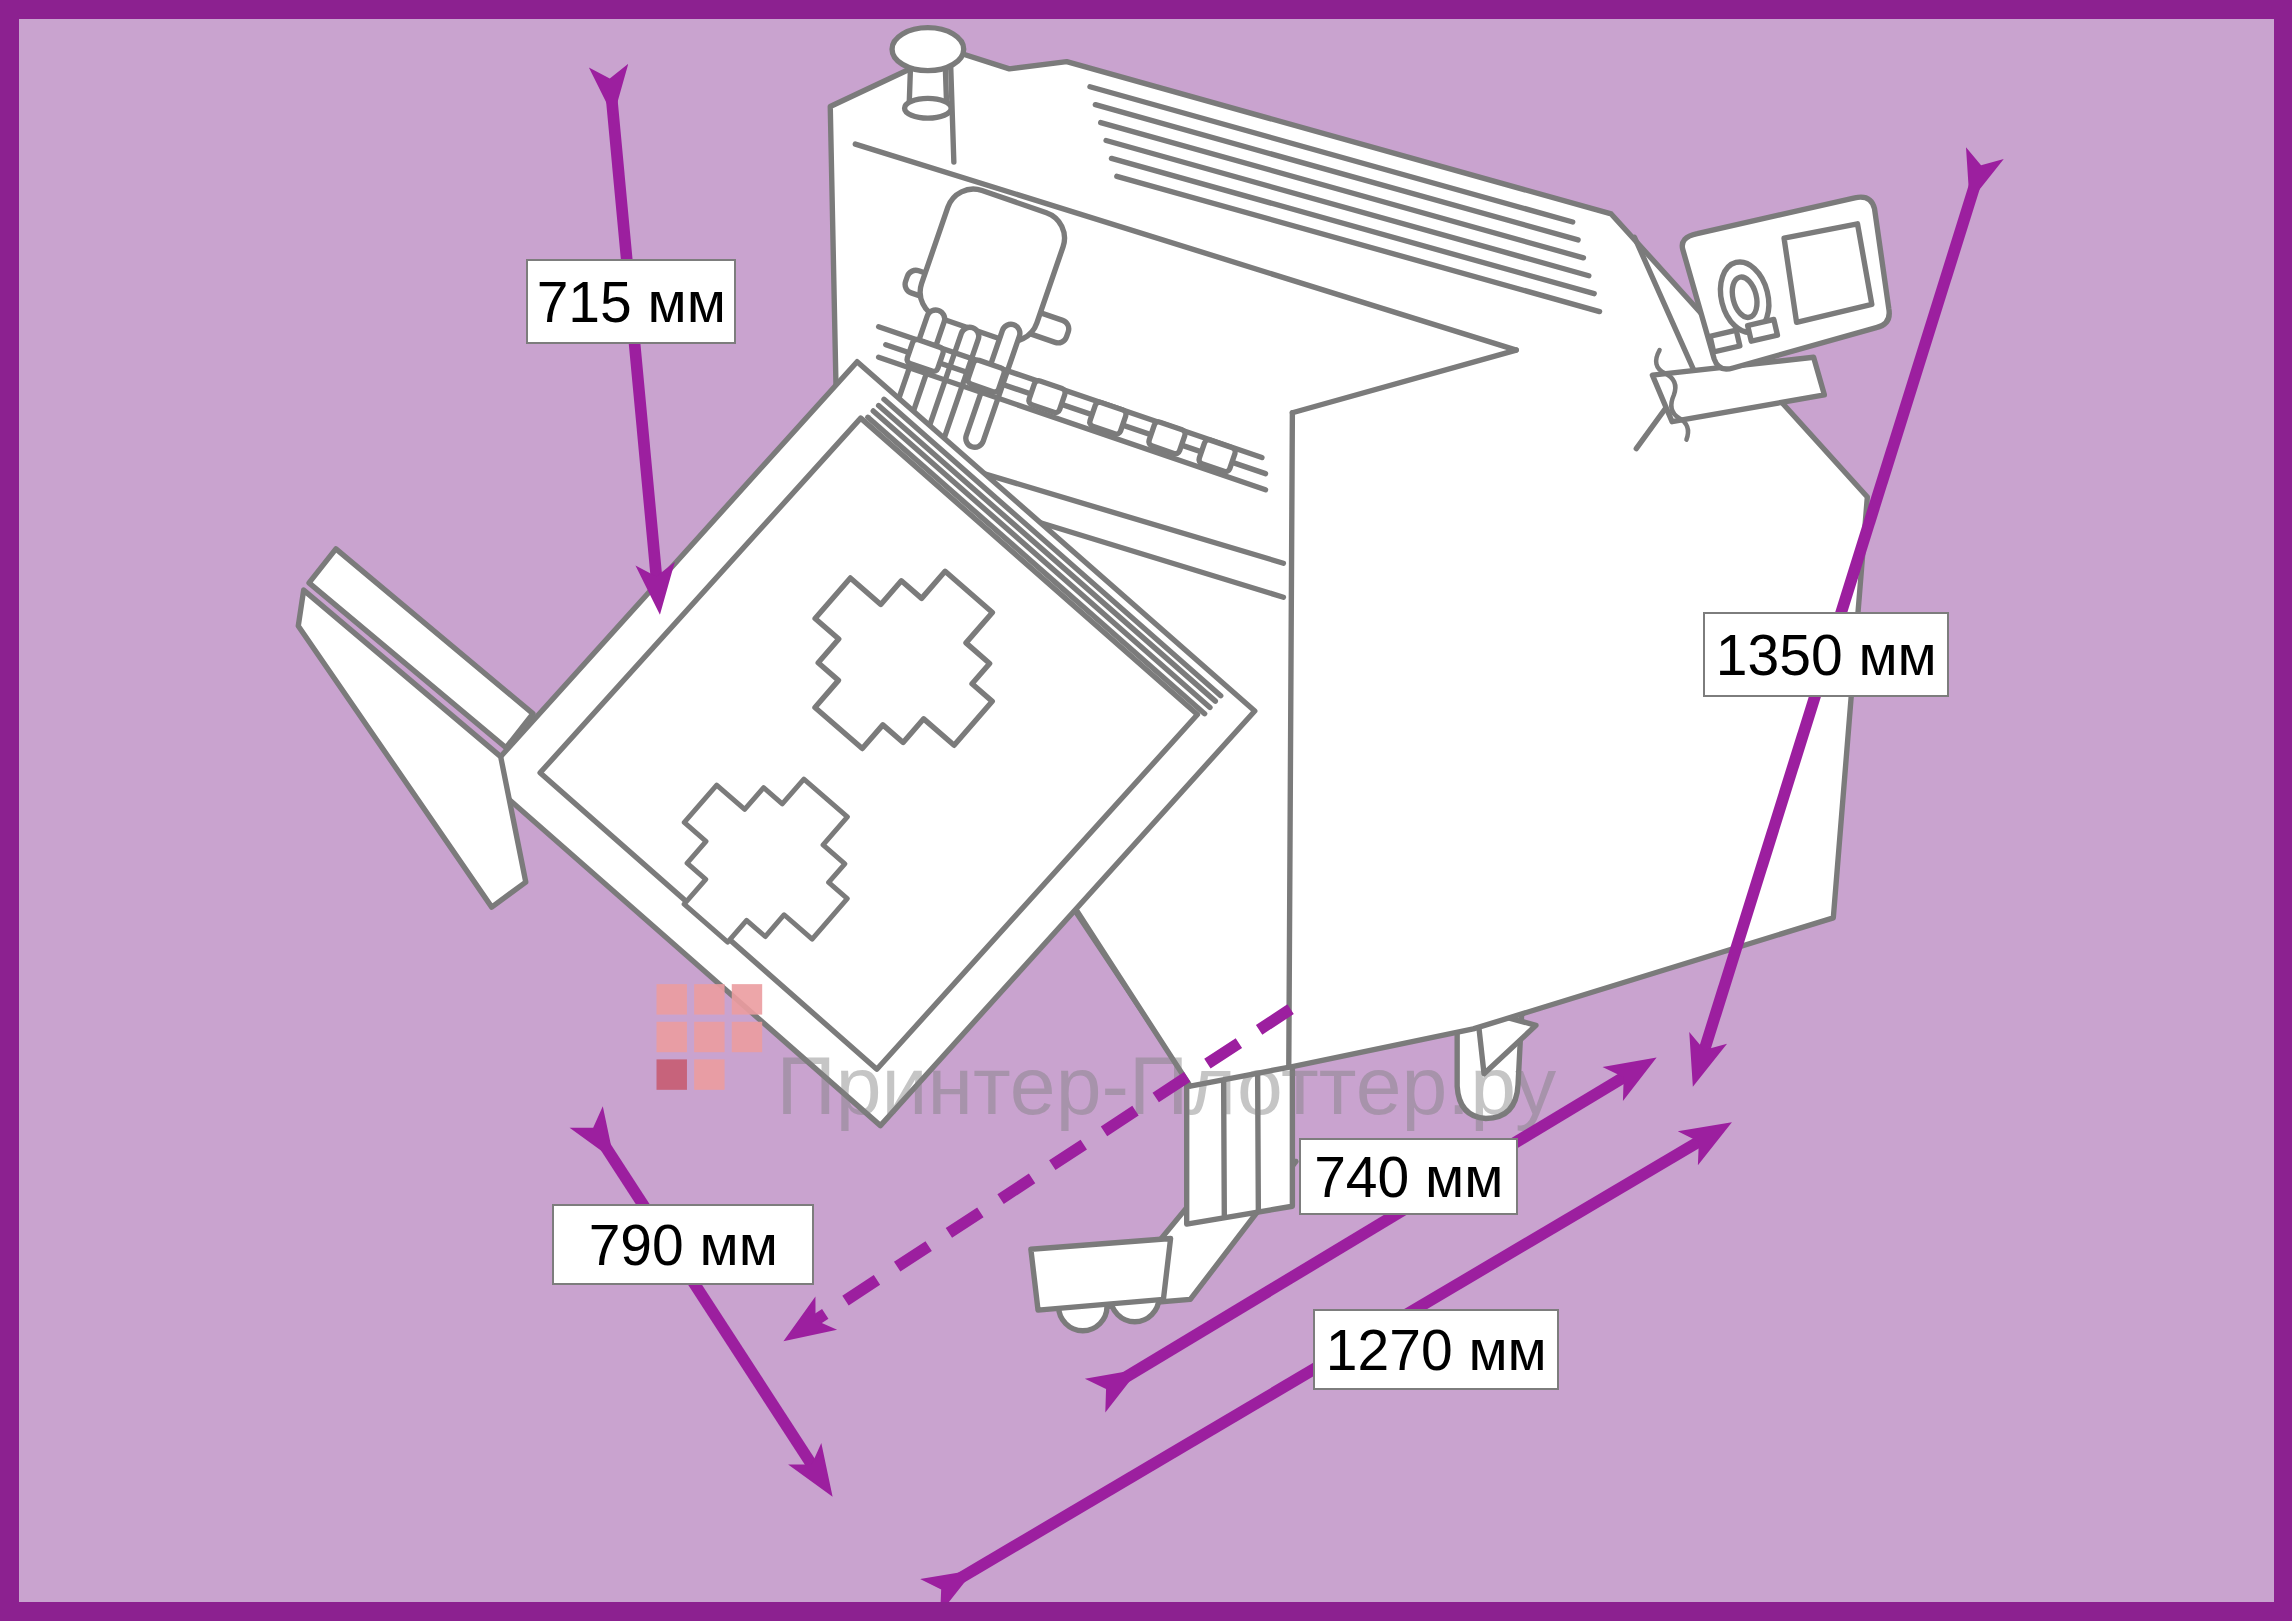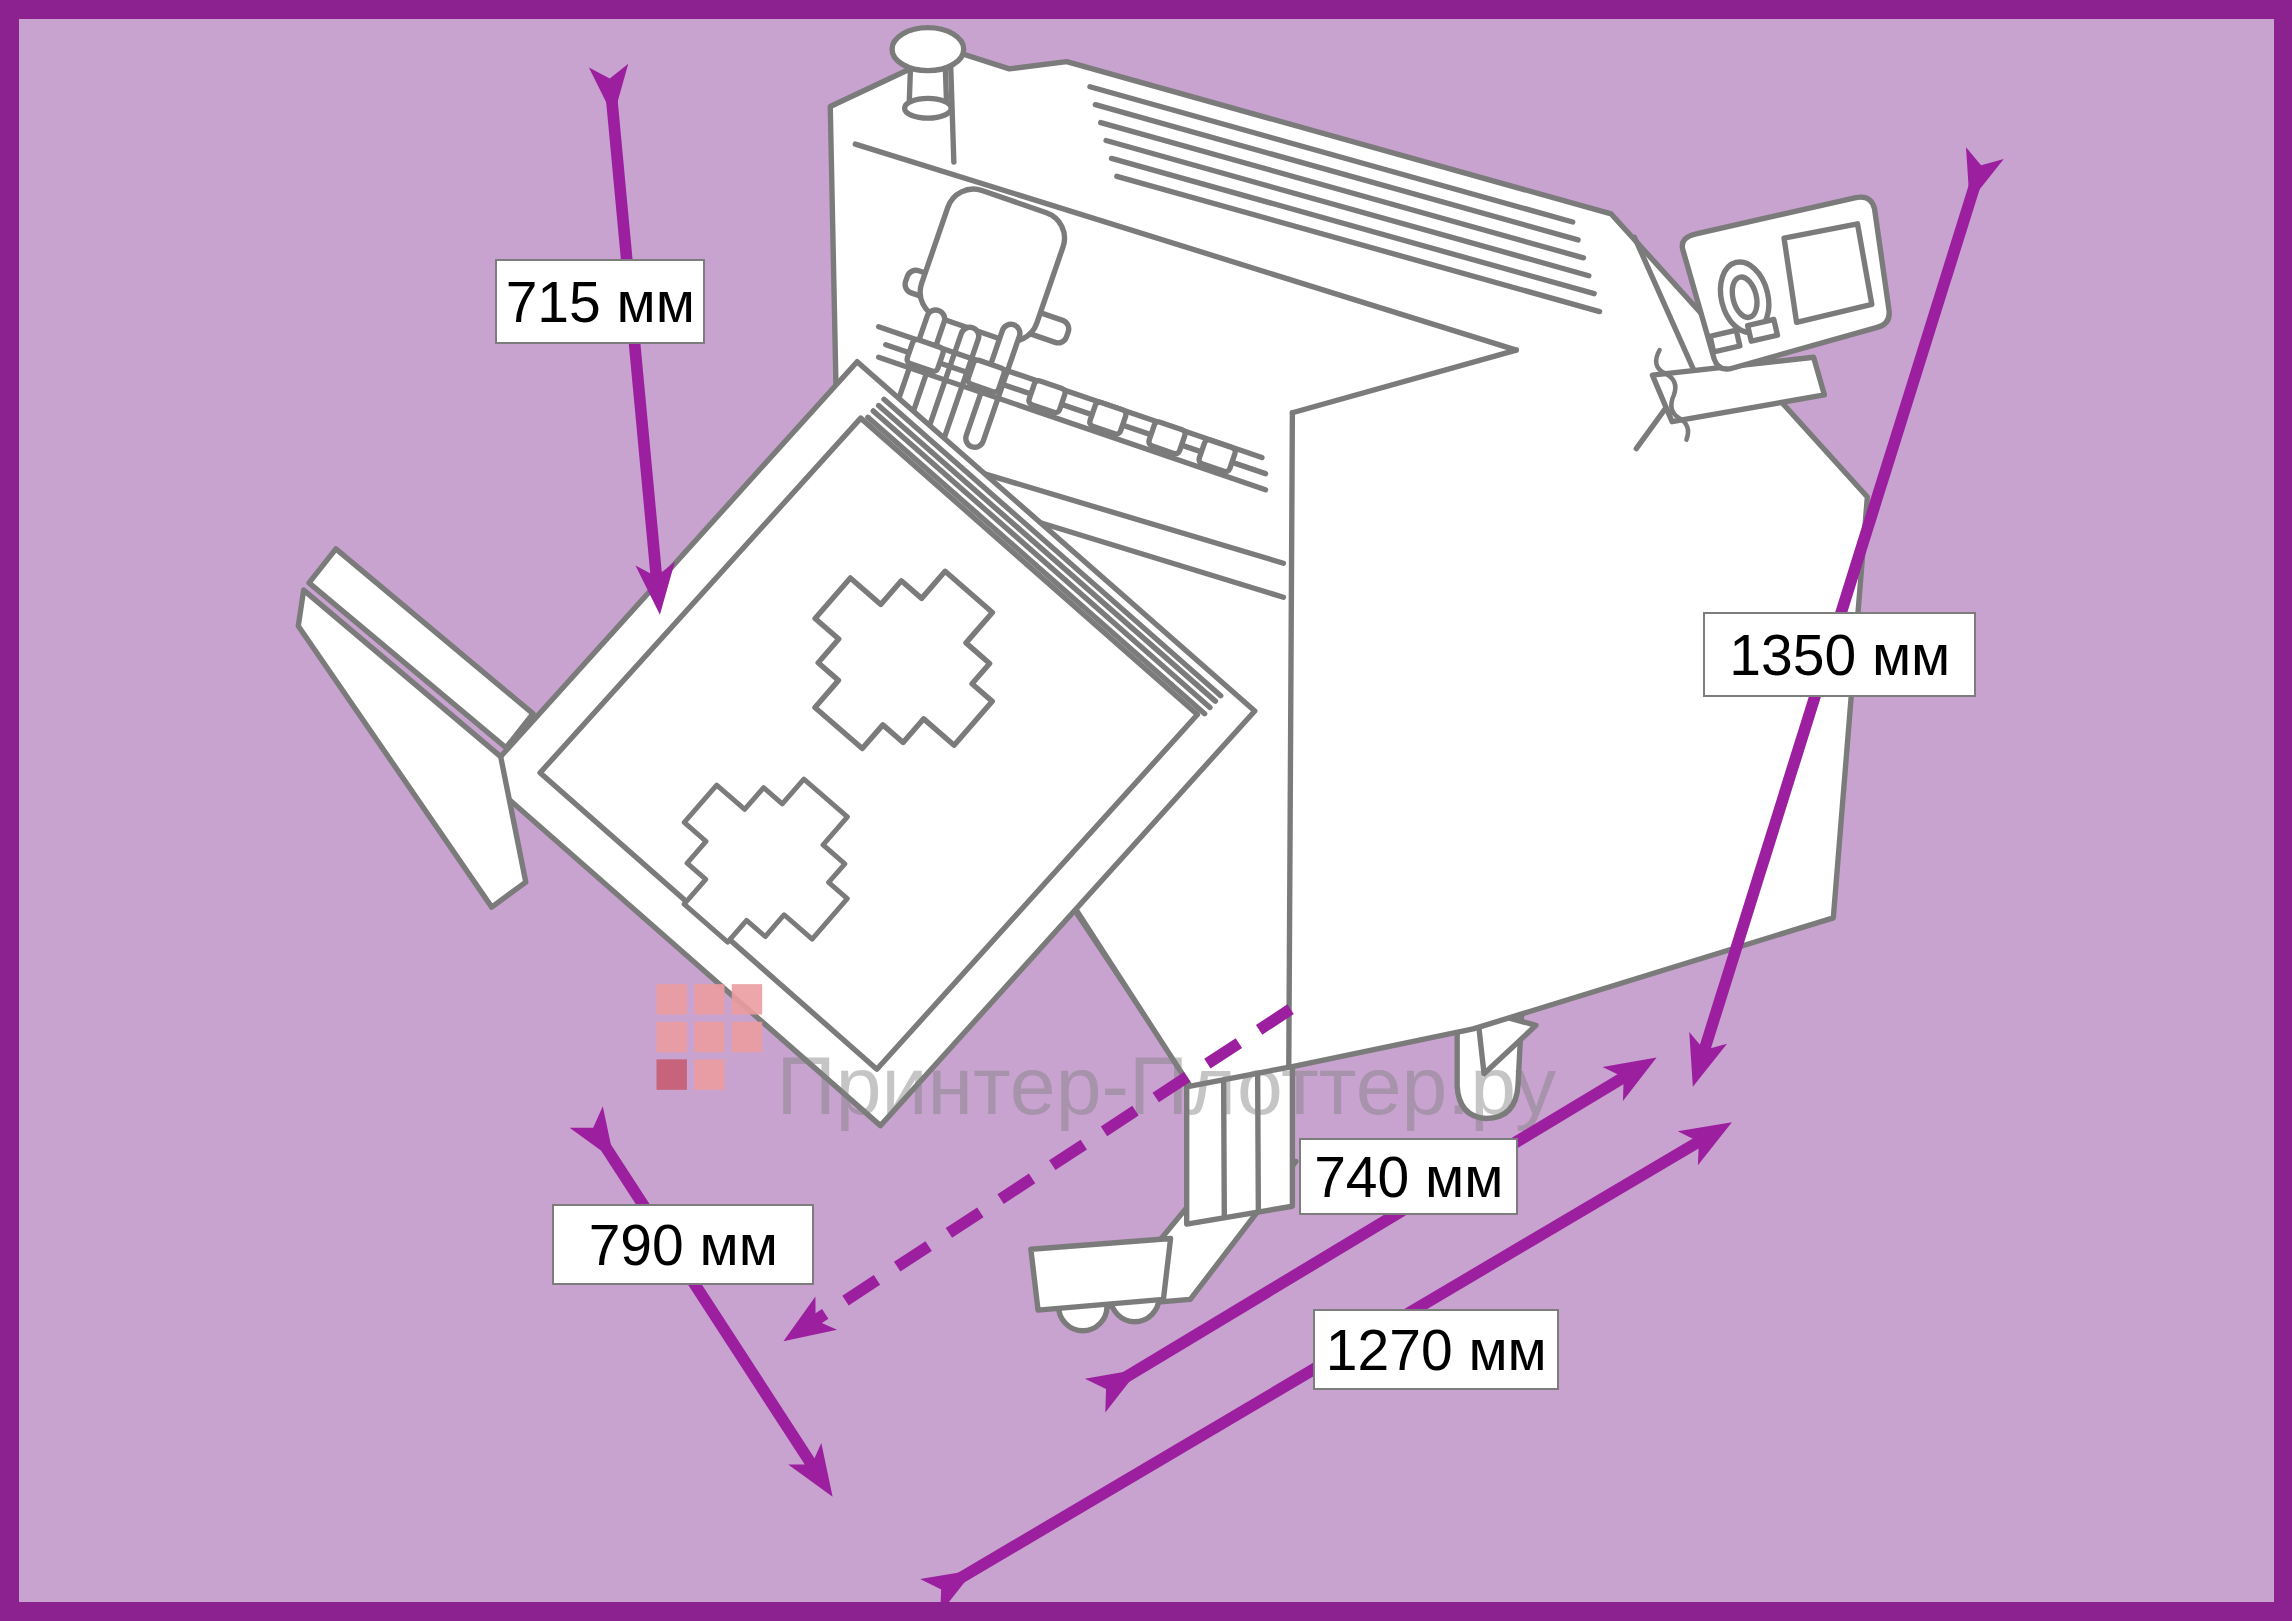--- a/index.html
+++ b/index.html
@@ -167,23 +167,23 @@
         <line x1="684" y1="112" x2="736" y2="668" marker-start="url(#ah)" marker-end="url(#ah)"></line>
         <line x1="2206" y1="208" x2="1897" y2="1196" marker-start="url(#ah)" marker-end="url(#ah)"></line>
         <line x1="1256" y1="1540" x2="1834" y2="1192" marker-start="url(#ah)" marker-end="url(#ah)"></line>
         <line x1="676" y1="1280" x2="920" y2="1656" marker-start="url(#ah)" marker-end="url(#ah)"></line>
         <line x1="1072" y1="1764" x2="1918" y2="1264" marker-start="url(#ah)" marker-end="url(#ah)"></line>
         <line x1="1442" y1="1128" x2="892" y2="1488" stroke-dasharray="42 27" marker-end="url(#ah)"></line>
       </g>
     </svg>
 
     
-    <div class="dim-label" style="left:496px;top:260px;width:210px;height:85px;">715 мм</div>
+    <div class="dim-label" style="left:527px;top:260px;width:210px;height:85px;">715 мм</div>
 
-    <div class="dim-label" style="left:1704px;top:613px;width:273px;height:85px;">1350 мм</div>
+    <div class="dim-label" style="left:1704px;top:613px;width:246px;height:85px;">1350 мм</div>
 
     <div class="dim-label" style="left:1300px;top:1139px;width:219px;height:77px;text-align:right;">740 мм</div>
 
     <div class="dim-label" style="left:553px;top:1205px;width:262px;height:81px;">790 мм</div>
 
     <div class="dim-label" style="left:1314px;top:1310px;width:246px;height:81px;">1270 мм</div>
   </div>
 </div>
 
 

